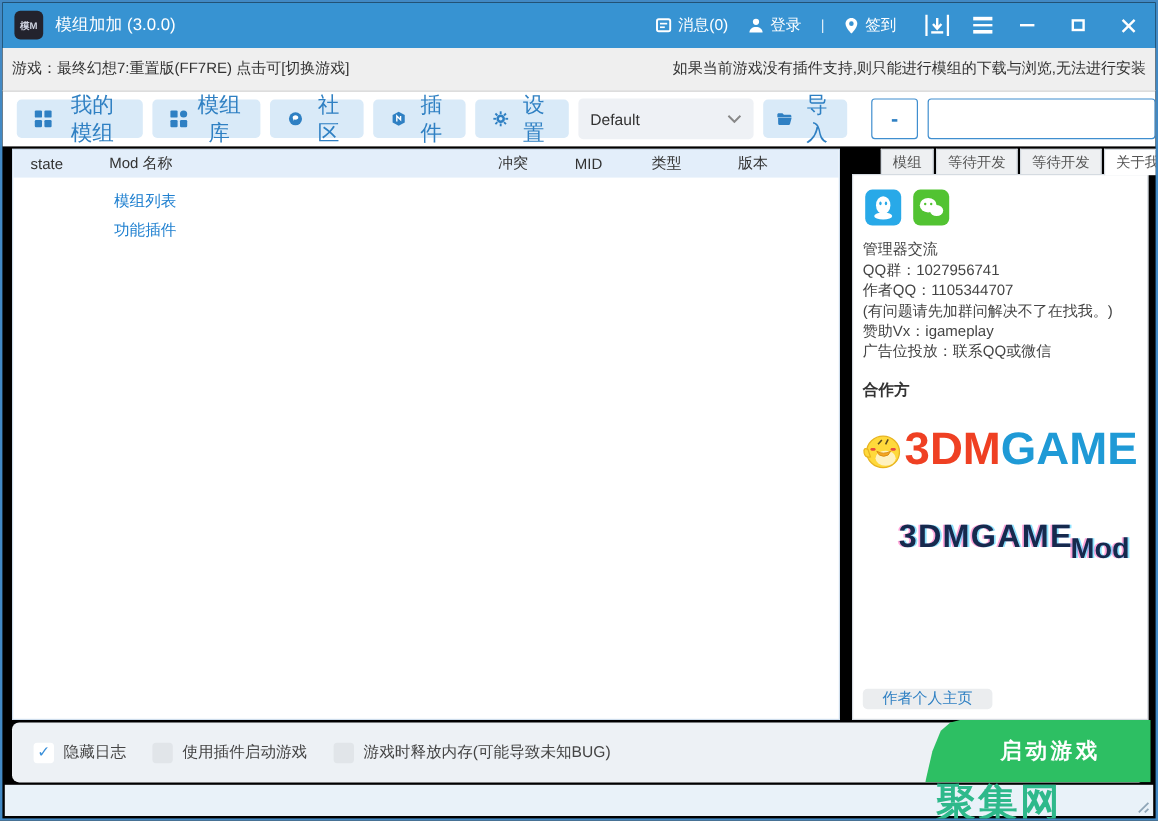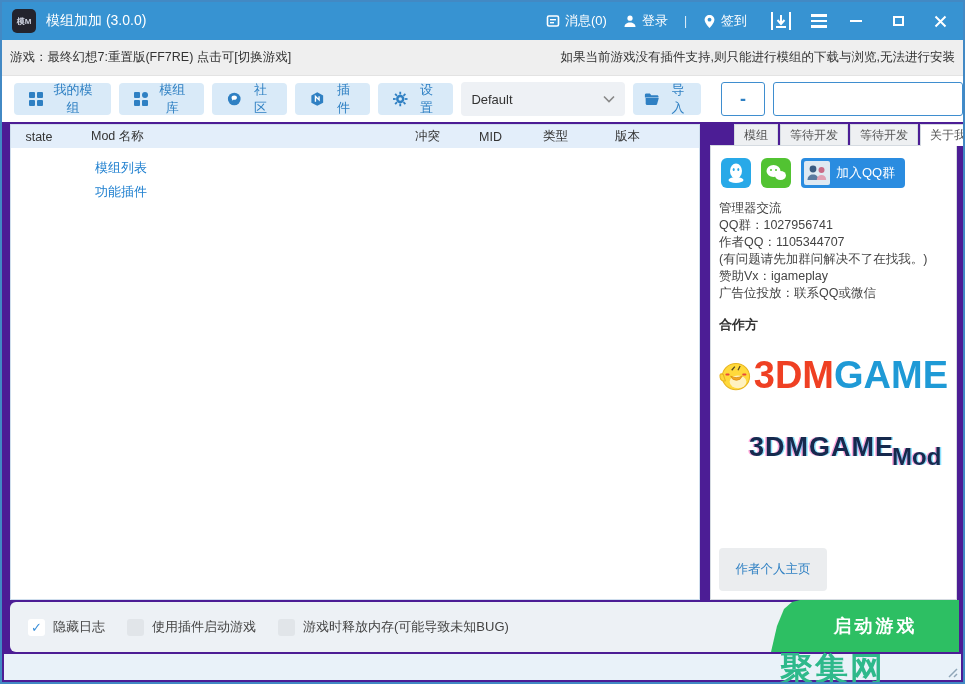--- a/index.html
+++ b/index.html
@@ -1,19 +1,19 @@
 <!DOCTYPE html>
 <html><head>
 <meta charset="utf-8">
 <style>
   * { margin:0; padding:0; box-sizing:border-box; }
   html,body { width:965px; height:684px; }
   body { font-family:"Liberation Sans","DejaVu Sans",sans-serif; background:#fff; }
 
-  .window { position:relative; width:965px; height:684px; background:#4c1d95;
+  .window { position:relative; width:965px; height:684px; background:#000000;
             border:2px solid #4289c4; overflow:hidden; }
 
   
   .titlebar { height:38px; background:#3793d2; display:flex; align-items:center;
               justify-content:space-between; padding:0 10px; color:#fff; }
   .tb-left { display:flex; align-items:center; gap:10px; }
   .app-icon { width:24px; height:24px; background:#23232d; border-radius:5px;
               display:flex; align-items:center; justify-content:center;
               color:#cfd3e0; font-size:8px; font-weight:bold; }
   .tb-title { font-size:14px; }
@@ -28,21 +28,21 @@
   .burger i { width:16px; height:2.5px; background:#fff; display:block; }
 
   
   .gamebar { height:36px; background:#efefef; border-bottom:1px solid #e3e3e3;
              display:flex; align-items:center; justify-content:space-between;
              padding:0 8px; font-size:12.5px; color:#333; }
 
   
   .toolbar { height:46px; display:flex; align-items:center; padding:0 0 0 12px; gap:8px; background:#fff; }
   .toolbtn { height:32px; padding:0 15px; background:#d9eaf8; border:none; border-radius:4px;
-             color:#2f80c3; font-size:13px; display:flex; align-items:center; gap:7px; cursor:pointer;
+             color:#2f80c3; font-size:18px; display:flex; align-items:center; gap:7px; cursor:pointer;
              font-family:inherit;justify-content:space-between; }
   .grid2 { display:grid; grid-template-columns:6px 6px; grid-template-rows:6px 6px; gap:2px; }
   .grid2 i { background:#2f80c3; border-radius:1px; }
   .grid2.alt i:nth-child(2){ border-radius:50%; }
   .select { width:176px; height:34px; margin-left:0; background:#eef1f5; border-radius:4px;
             display:flex; align-items:center; justify-content:space-between; padding:0 10px;
             font-size:13px; color:#333; cursor:pointer; }
   .minusbtn { width:48px; height:34px; margin-left:12px; background:#fff; border:1px solid #3f8ecf;
               border-radius:3px; color:#2f80c3; font-size:18px; font-weight:bold; line-height:30px;
               text-align:center; cursor:pointer; }
@@ -83,21 +83,21 @@
   .partners { font-size:13px; font-weight:bold; color:#333; margin:14px 0 10px; }
   .logo3dm { display:flex; align-items:center; margin:8px 0 0 -2px; white-space:nowrap; }
   .logo3dm .txt { font-size:38px; font-weight:900; letter-spacing:0; line-height:1; }
   .logo3dm .red  { color:#ef4023; }
   .logo3dm .blue { color:#1f9ad6; }
   .logo-mod { margin:26px 0 0 30px; font-weight:900; color:#16294d; white-space:nowrap;
               text-shadow:1.5px 0 rgba(0,190,255,.45), -1.5px 0 rgba(255,0,150,.35); }
   .logo-mod .big { font-size:27px; letter-spacing:1px; }
   .logo-mod .mod { font-size:24px; display:inline-block; transform:translateY(9px); margin-left:-2px; }
   .panel-foot { position:absolute; left:8px; right:8px; bottom:8px; display:flex; justify-content:space-between; }
-  .homebtn { width:108px; height:43px; background:#ebedef; border:none; border-radius:4px;
+  .homebtn { width:108px; height:17px; background:#ebedef; border:none; border-radius:4px;
              color:#2f80c3; font-size:12.5px; cursor:pointer; font-family:inherit; }
 
   
   .optbar { position:absolute; left:8px; right:8px; top:600px; height:50px; background:#edf1f5;
             border-radius:6px; display:flex; align-items:center; gap:22px; padding:0 18px; z-index:1; }
   .opt { display:flex; align-items:center; gap:8px; font-size:13px; color:#444; cursor:pointer; }
   .cbox { width:17px; height:17px; border-radius:3px; background:#e1e5e9; display:flex;
           align-items:center; justify-content:center; }
   .cbox.checked { background:#fff; color:#3a8fd9; font-weight:bold; font-size:13px; }
   .footer-strip { position:absolute; left:2px; right:2px; bottom:2px; height:26px; background:#e9f2f9; z-index:0; }
@@ -288,31 +288,20 @@
               </svg>
           </span>
           <span class="sq-icon wx-bg">
             <svg width="22" height="20" viewBox="0 0 22 20">
                 <ellipse cx="8.5" cy="8" rx="7" ry="6" fill="#fff"></ellipse>
                 <ellipse cx="15.5" cy="12.5" rx="5.5" ry="4.6" fill="#fff"></ellipse>
                 <circle cx="6" cy="7" r="1" fill="#52c332"></circle>
                 <circle cx="11" cy="7" r="1" fill="#52c332"></circle>
               </svg>
           </span>
-          <button class="joinqq">
-            <span class="avatar">
-              <svg width="22" height="20" viewBox="0 0 22 20">
-                  <circle cx="7" cy="6" r="3.4" fill="#3a5a80"></circle>
-                  <path d="M1.5 17c0-3.6 2.5-5.5 5.5-5.5s5.5 1.9 5.5 5.5z" fill="#5a7aa0"></path>
-                  <circle cx="15.5" cy="7" r="3" fill="#c96a86"></circle>
-                  <path d="M10.8 17c0-3.2 2.1-4.9 4.7-4.9s4.7 1.7 4.7 4.9z" fill="#e0a0b4"></path>
-                </svg>
-            </span>
-            <span>加入QQ群</span>
-          </button>
         </div>
 
         <div class="info-line">管理器交流</div>
         <div class="info-line">QQ群：1027956741</div>
         <div class="info-line">作者QQ：1105344707</div>
         <div class="info-line">(有问题请先加群问解决不了在找我。)</div>
         <div class="info-line">赞助Vx：igameplay</div>
         <div class="info-line">广告位投放：联系QQ或微信</div>
 
         <div class="partners">合作方</div>

